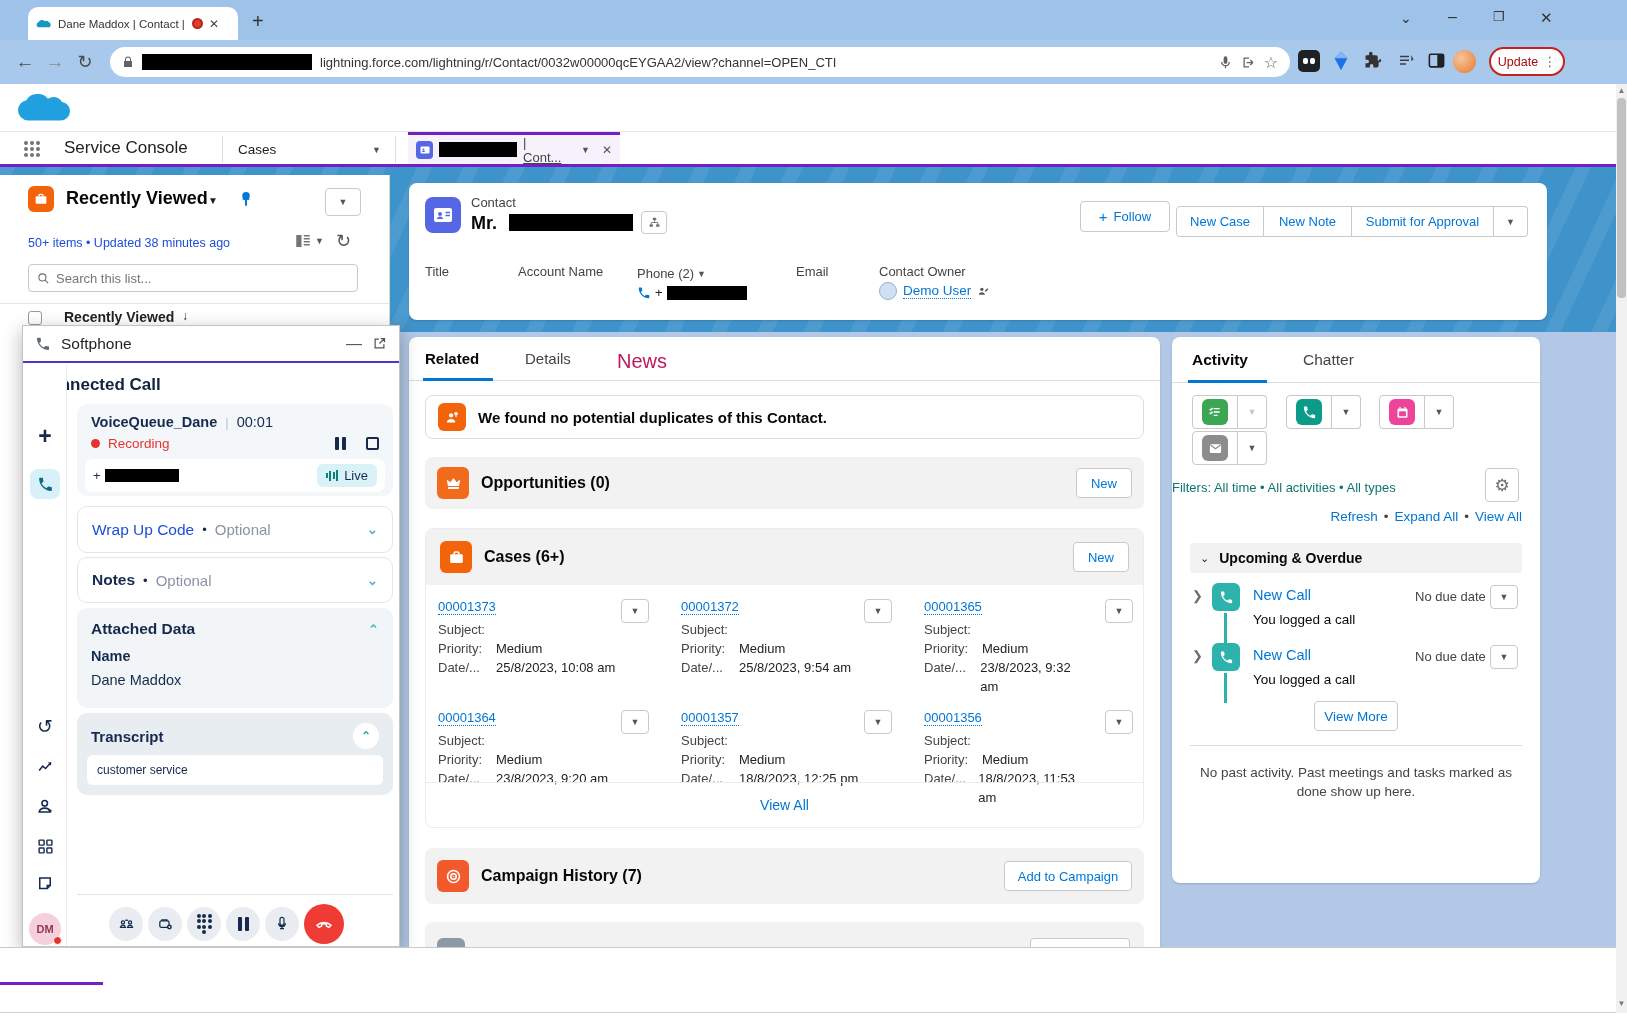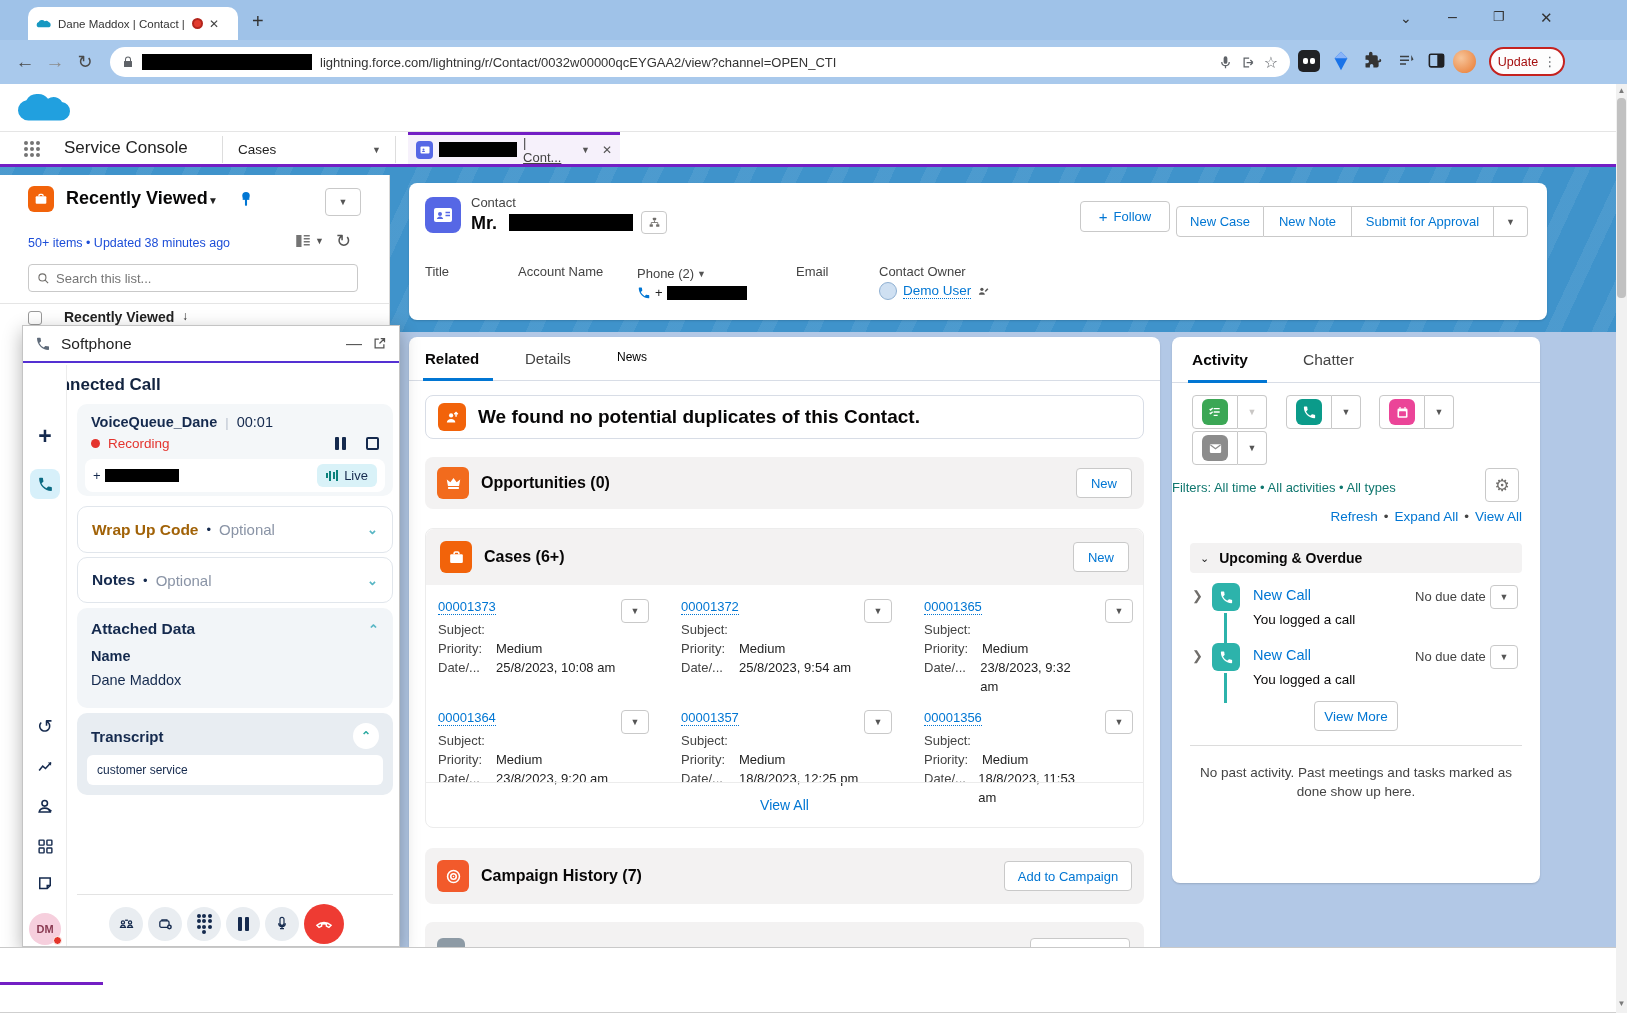--- a/index.html
+++ b/index.html
@@ -304,33 +304,33 @@
           <path d="M3.5 18c.5-3 2.8-4.5 5.5-4.5S14 15 14.5 18z" fill="#555"></path>
           <path d="M15 10l4-4 2 2-4 4-2.5.5z" fill="#555"></path>
         </svg>
     </div>
   </div>
 
   <div class="abs card" style="left:409px;top:337px;width:751px;height:610px;border-radius:8px 8px 0 0">
     <div class="abs" style="left:0;top:0;width:751px;height:44px;border-bottom:1px solid #d8dde6">
       <span class="abs" style="left:16px;top:13px;font-size:15px;font-weight:bold;color:#080707">Related</span>
       <span class="abs" style="left:116px;top:13px;font-size:15px;color:#444">Details</span>
-      <span class="abs" style="left:208px;top:13px;font-size:12px;color:#000000">News</span>
+      <span class="abs" style="left:208px;top:13px;font-size:20px;color:#be185d">News</span>
       <span class="abs" style="left:14px;top:41px;width:70px;height:3px;background:var(--link)"></span>
     </div>
 
     <div class="abs flex" style="left:16px;top:58px;width:719px;height:44px;border:1px solid #d8dde6;border-radius:8px;padding:0 12px;gap:12px">
       <span class="secicon" style="width:28px;height:28px;background:var(--orange)">
         <svg width="17" height="17" viewBox="0 0 24 24">
             <circle cx="10" cy="9" r="3" fill="#fff"></circle>
             <path d="M4 19c0-3 2.7-5 6-5s6 2 6 5z" fill="#fff"></path>
             <path d="M17 11V5M14.5 7.5L17 5l2.5 2.5" stroke="#fff" stroke-width="2" fill="none"></path>
           </svg>
       </span>
-      <span style="font-size:19px;font-weight:bold;color:#080707">We found no potential duplicates of this Contact.</span>
+      <span style="font-size:15px;font-weight:bold;color:#080707">We found no potential duplicates of this Contact.</span>
     </div>
 
     <div class="abs" style="left:16px;top:120px;width:719px;height:52px;background:var(--band);border-radius:8px">
       <div class="flex" style="height:52px;padding:0 12px;gap:12px">
         <span class="secicon" style="background:#f26b1d">
           <svg width="19" height="19" viewBox="0 0 24 24">
               <path fill="#fff" d="M5 15L3.5 7l4.5 3.5L12 5l4 5.5L20.5 7 19 15z"></path>
               <rect x="5" y="16.5" width="14" height="2.5" rx="1" fill="#fff"></rect>
             </svg>
         </span>
@@ -654,21 +654,21 @@
               <span style="width:2px;height:10px;background:#0b827c"></span>
               <span style="width:2px;height:7px;background:#0b827c"></span>
               <span style="width:2px;height:11px;background:#0b827c"></span>
             </span>
           <span style="font-size:13px;color:#152a4e">Live</span>
         </span>
       </div>
     </div>
 
     <div class="spcard flex" style="top:180px;height:47px;border:1px solid #e1e6ec;padding:0 14px;gap:8px">
-      <span style="font-size:15.5px;font-weight:bold;color:#a16207">Wrap Up Code</span>
+      <span style="font-size:15.5px;font-weight:normal;color:#1d4ed8">Wrap Up Code</span>
       <span style="color:#152a4e">•</span>
       <span style="font-size:15px;color:#8a94a6">Optional</span>
       <span class="spchev">⌄</span>
     </div>
 
     <div class="spcard flex" style="top:231px;height:46px;border:1px solid #e1e6ec;padding:0 14px;gap:8px">
       <span style="font-size:15.5px;font-weight:bold;color:#152a4e">Notes</span>
       <span style="color:#152a4e">•</span>
       <span style="font-size:15px;color:#8a94a6">Optional</span>
       <span class="spchev">⌄</span>

